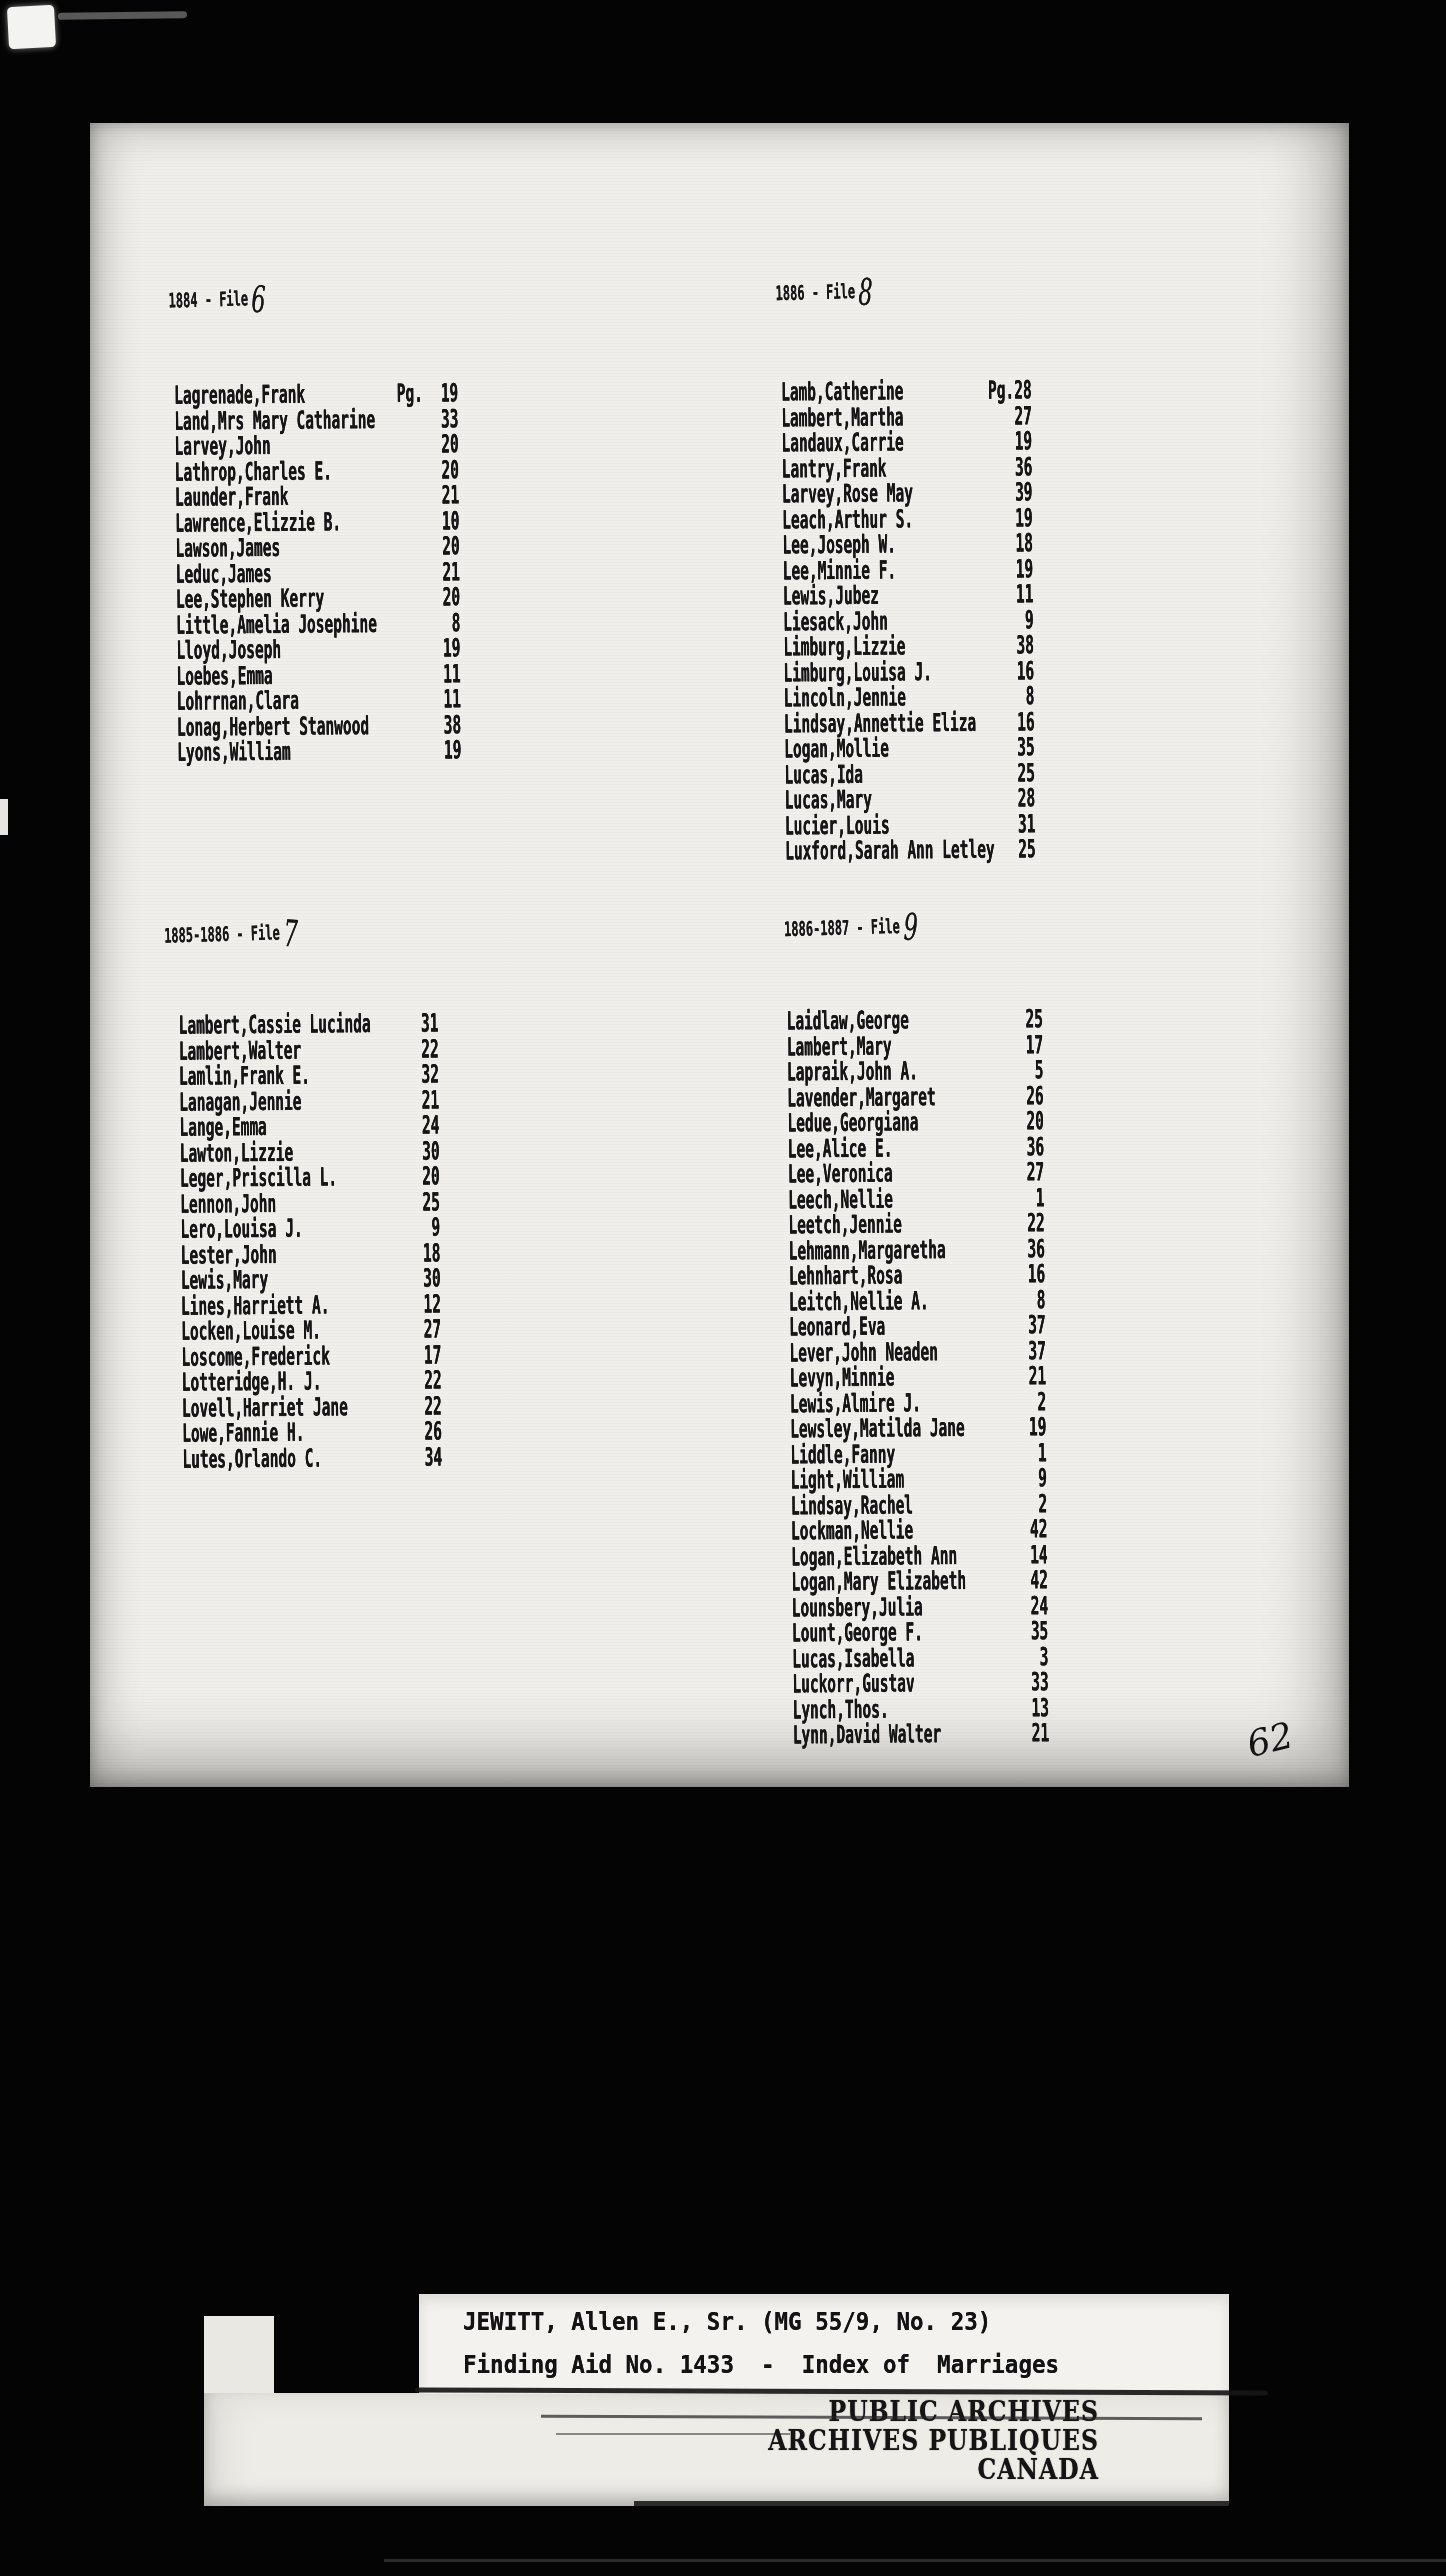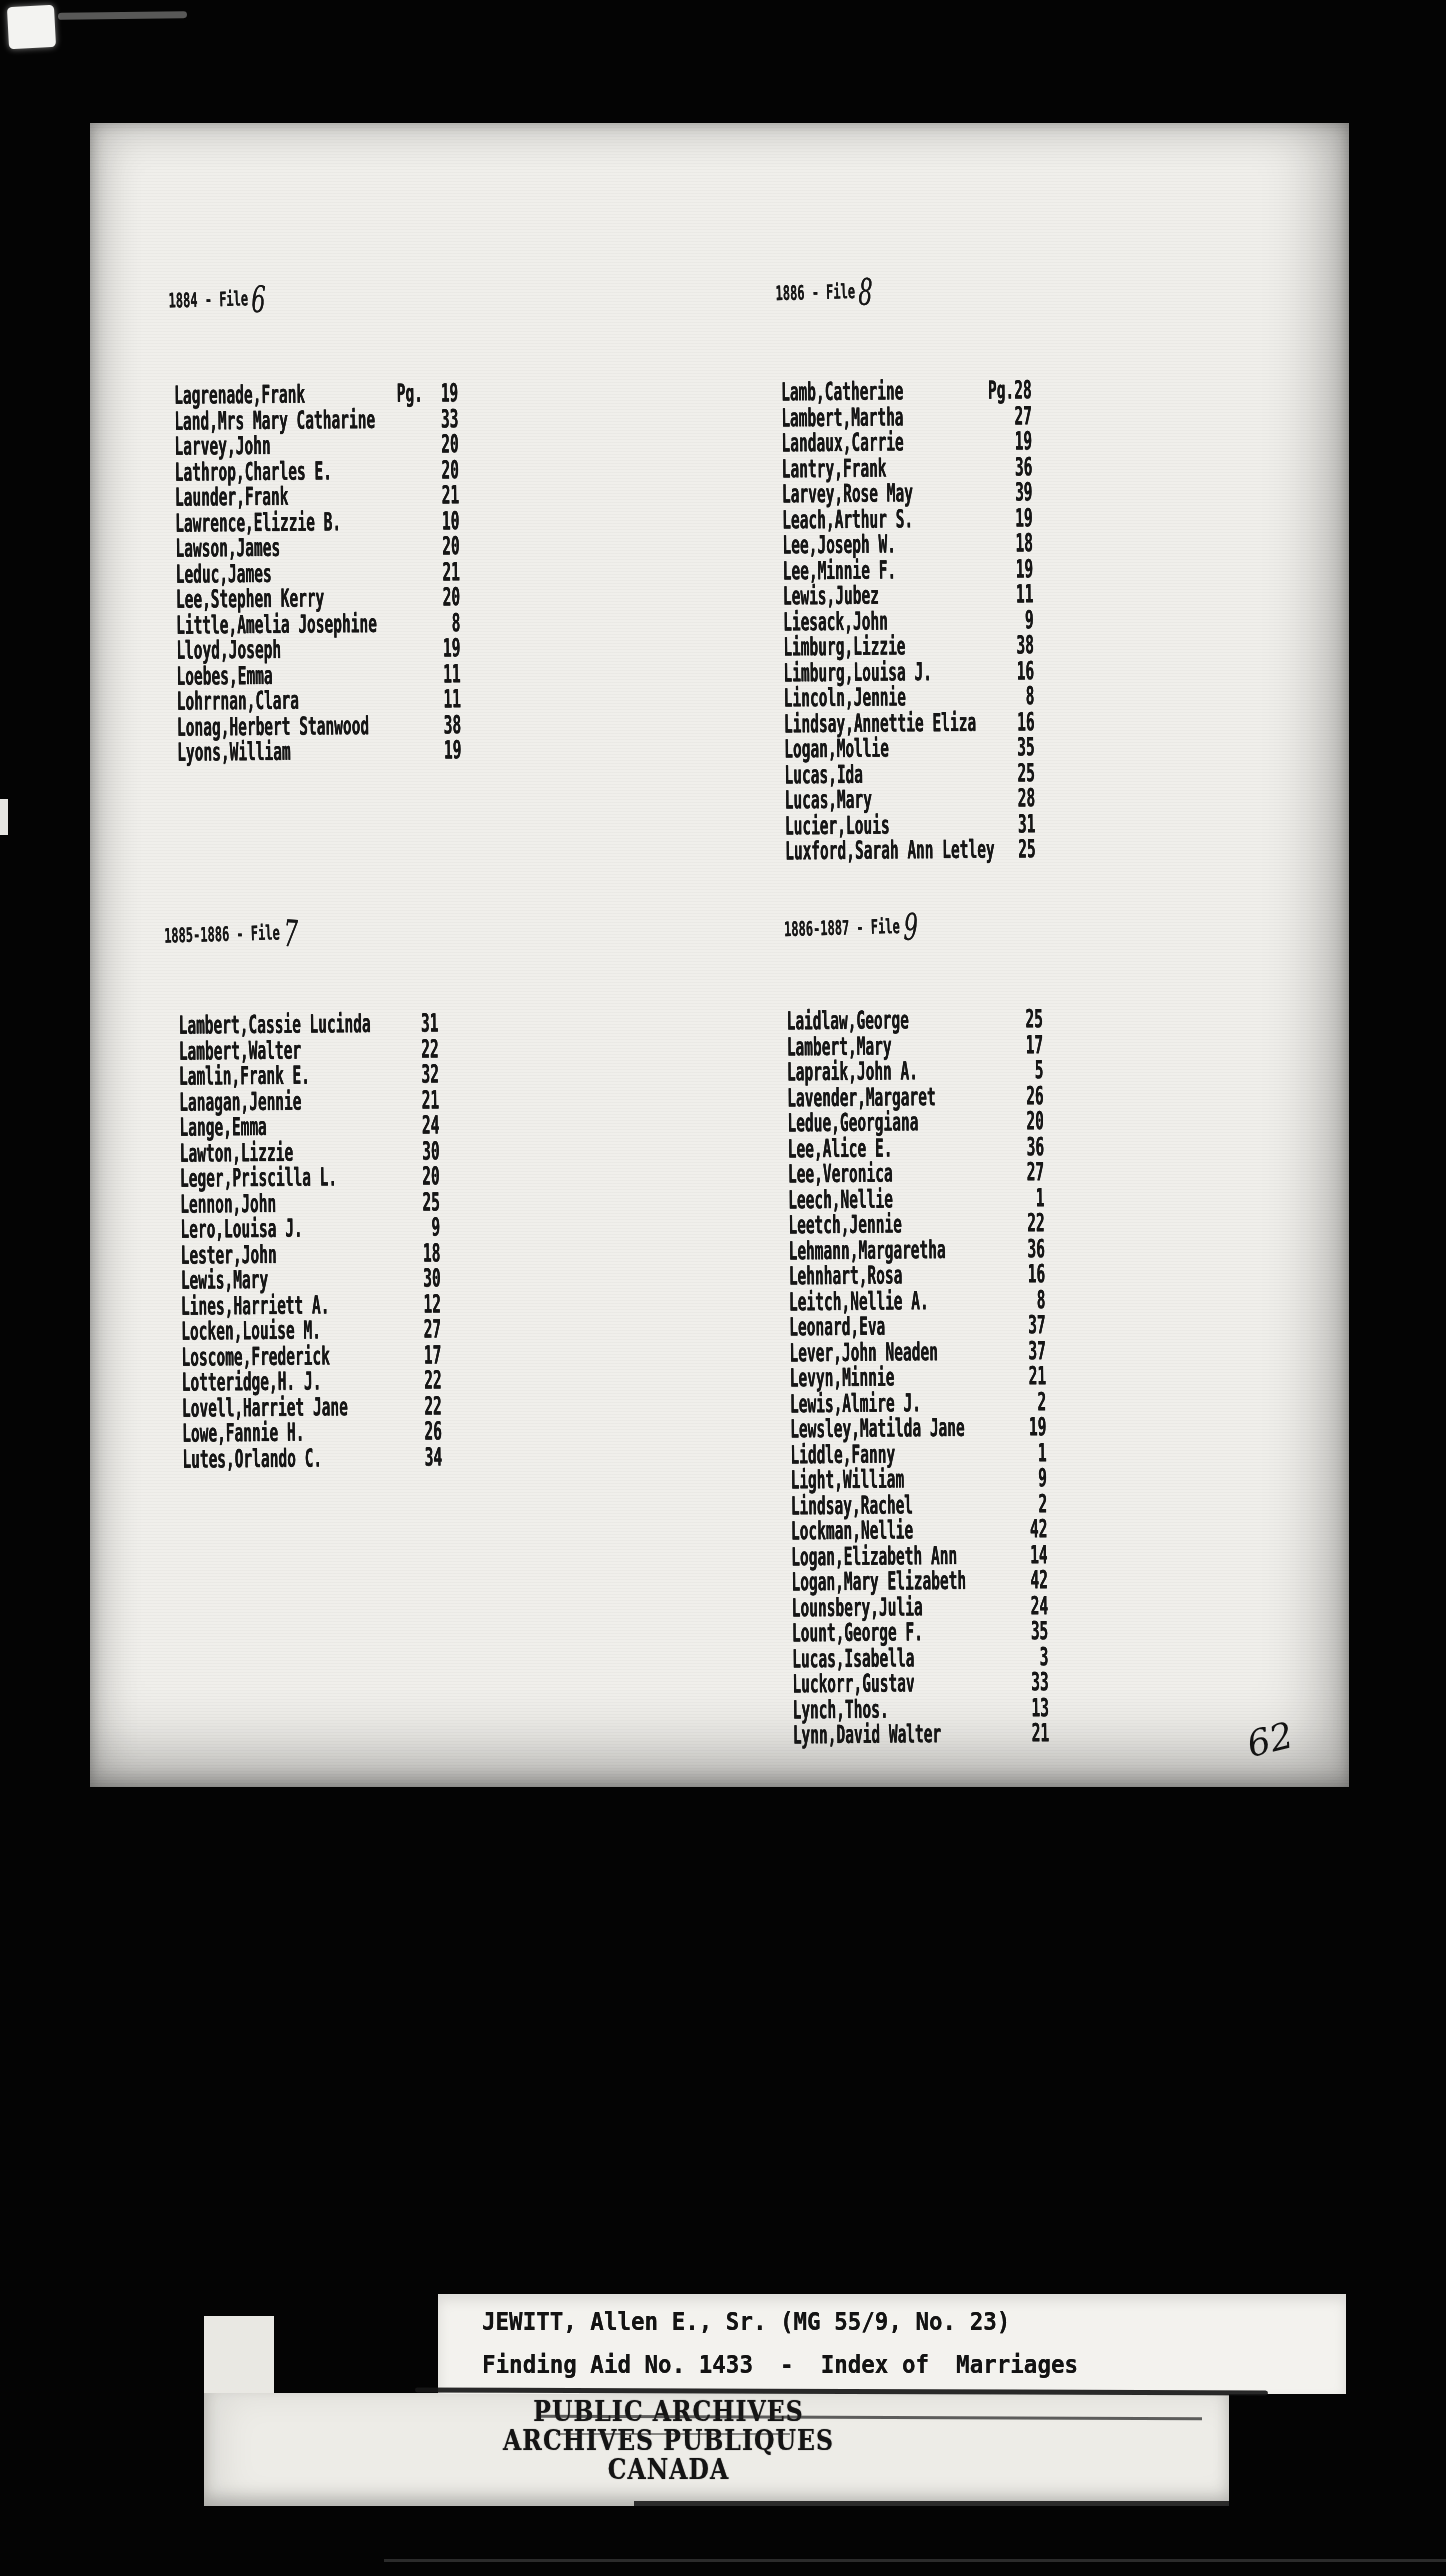--- a/index.html
+++ b/index.html
@@ -56,29 +56,29 @@
   .anno62{
     position:absolute;left:1247px;top:1719px;color:#131313;
     font-family:"DejaVu Serif",serif;font-style:italic;font-size:36px;font-weight:400;
     transform:rotate(-14deg);
   }
 
   
   .tab{position:absolute;left:204px;top:2316px;width:70px;height:78px;background:#e9e8e3;}
   .band{position:absolute;left:204px;top:2393px;width:1025px;height:113px;background:#edece7;
         box-shadow:inset 0 -8.4px 15.6px rgba(0,0,0,.22), inset 18px 0 36px rgba(0,0,0,.08);}
-  .labelbox{position:absolute;left:438px;top:2294px;width:908px;height:100px;background:#f3f2ee;
+  .labelbox{position:absolute;left:419px;top:2294px;width:810px;height:100px;background:#f3f2ee;
         box-shadow:inset 0 6px 13.2px rgba(0,0,0,.10);}
   .lbl{position:absolute;left:44px;white-space:pre;font-size:25px;font-weight:700;color:#131313;
        transform:scaleX(.9);transform-origin:0 0;text-shadow:0 0 0.6px rgba(0,0,0,.85);}
   .lbl1{top:13.2px;}
   .lbl2{top:56px;}
   .sepline{position:absolute;left:415px;top:2389px;width:853px;height:5.4px;background:#171717;border-radius:3px;transform:rotate(.2deg);opacity:.92;}
 
-  .stamp{position:absolute;left:-48px;top:3.6px;width:100%;text-align:center;color:#141414;}
+  .stamp{position:absolute;left:-48px;top:3.6px;width:100%;text-align:right;color:#141414;}
   .stamp .sline{
     display:block;font-family:"DejaVu Serif",serif;font-weight:700;font-size:28px;line-height:29px;
     letter-spacing:1.2px;transform:scaleX(.84);text-shadow:0 0 1.2px rgba(0,0,0,.6);
   }
   .strikeA{position:absolute;left:541px;top:2416px;width:661px;height:3px;background:#1f1f1f;opacity:.7;transform:rotate(.2deg);}
   .strikeB{position:absolute;left:556px;top:2433px;width:234px;height:2.4px;background:#1f1f1f;opacity:.5;}
   .bandedge{position:absolute;left:634px;top:2501px;width:595px;height:4.8px;background:#121212;opacity:.85;}
   .bottomline{position:absolute;left:384px;top:2559px;width:1062px;height:3px;background:#2b2b2b;}
 
   

